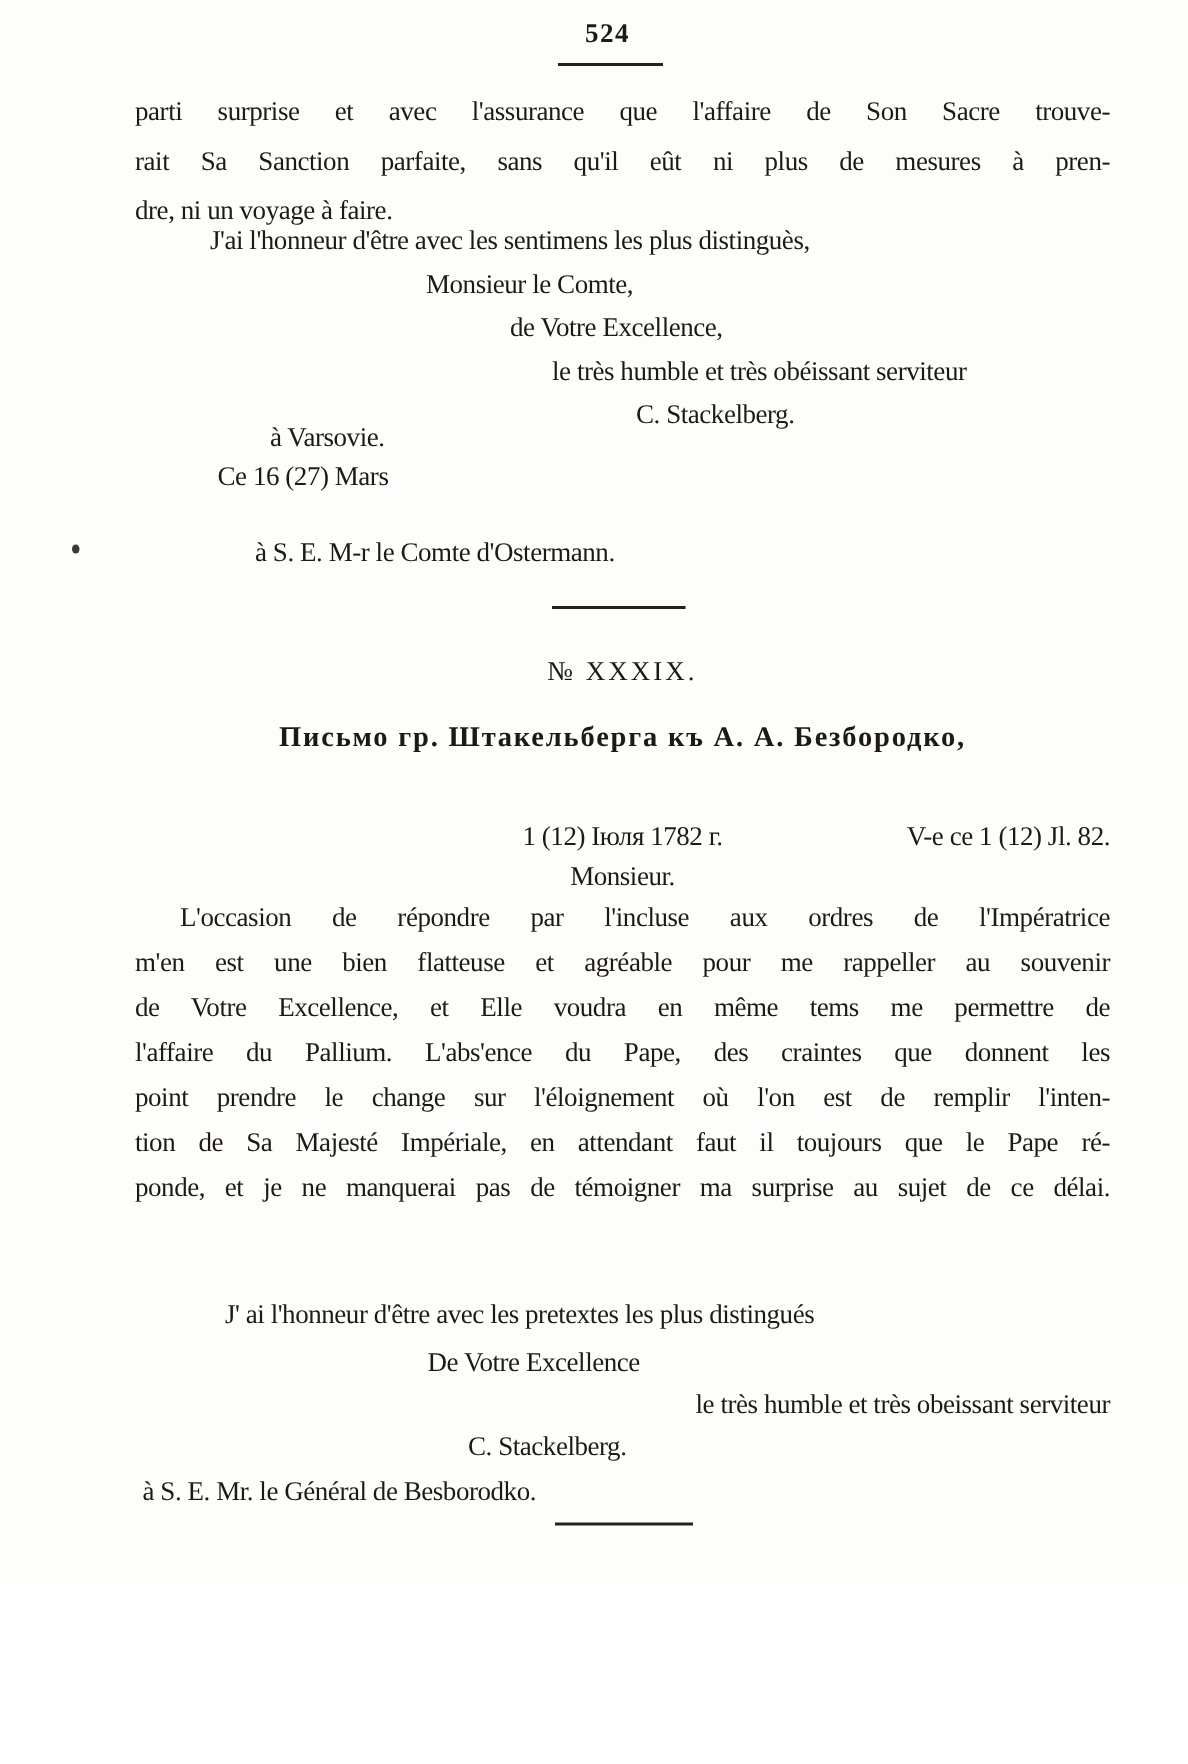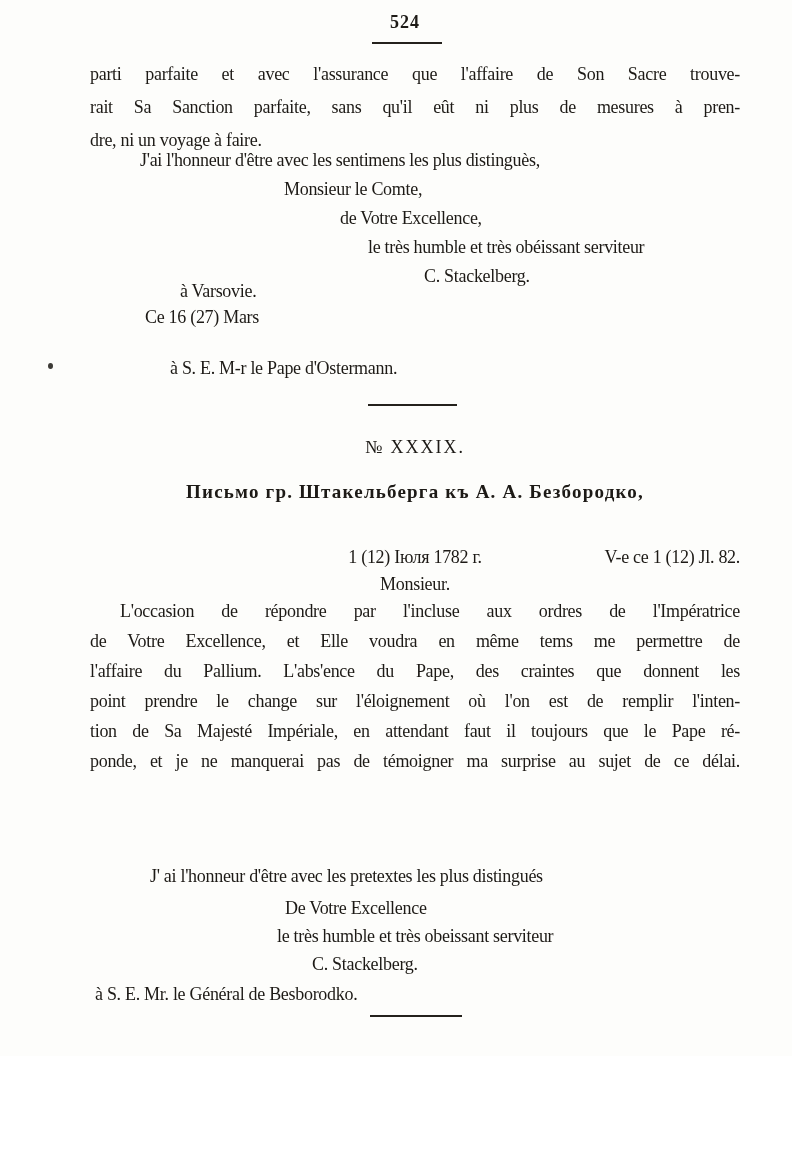--- a/index.html
+++ b/index.html
@@ -33,66 +33,67 @@
   #l2-dateline{top:547px;}
   #l2-salut{top:574px;}
   #l2-body{top:596px;line-height:30px;}
   #l2-val{top:866px;}
   #l2-close{top:894px;line-height:28px;}
   #l2-addressee{top:984px;}
   #divider2{left:370px;top:1015px;width:92px;}
   .ml50{margin-left:50px;}  .ml194{margin-left:194px;} .ml250{margin-left:250px;}
   .ml278{margin-left:278px;}.ml334{margin-left:334px;} .ml90{margin-left:90px;}
   .ml55{margin-left:55px;}  .ml95{margin-left:95px;}   .ml80{margin-left:80px;}
-  .ml60{margin-left:60px;}  .ml195{margin-left:195px;} .ml187{margin-left:187px;}
+  .ml60{margin-left:60px;}  .ml195{margin-left:195px;} .ml187{margin-left:187px;text-align:right;}
   .ml222{margin-left:222px;}.ml5{margin-left:5px;}
 </style>
 </head>
 <body>
 
 <div class="page">
 
   <div class="abs center" id="pagenum-block">524</div>
   <div class="rule" id="pagenum-rule"></div>
 
   <div class="abs txt" id="l1-body">
-    <div class="jline">parti parfaite et avec l'assurance que l'affaire de Son Sacre trouve-</div>
+    <div class="jline">parti surprise et avec l'assurance que l'affaire de Son Sacre trouve-</div>
     <div class="jline">rait Sa Sanction parfaite, sans qu'il eût ni plus de mesures à pren-</div>
     <div>dre, ni un voyage à faire.</div>
   </div>
 
   <div class="abs txt" id="l1-close">
     <div class="ml50">J'ai l'honneur d'être avec les sentimens les plus distinguès,</div>
     <div class="ml194">Monsieur le Comte,</div>
     <div class="ml250">de Votre Excellence,</div>
     <div class="ml278">le très humble et très obéissant serviteur</div>
     <div class="ml334">C. Stackelberg.</div>
   </div>
 
   <div class="abs txt" id="l1-place">
     <div class="ml90">à Varsovie.</div>
     <div class="ml55">Ce 16 (27) Mars</div>
   </div>
 
   <div class="abs txt" id="l1-addressee">
-    <div class="ml80">à S. E. M-r le Pape d'Ostermann.</div>
+    <div class="ml80">à S. E. M-r le Comte d'Ostermann.</div>
   </div>
 
   <div class="speck"></div>
 
   <div class="rule" id="divider1"></div>
 
   <div class="abs center" id="l2-num">№ XXXIX.</div>
   <div class="abs center bold" id="l2-title">Письмо гр. Штакельберга къ А. А. Безбородко,</div>
   <div class="abs center txt" id="l2-date">1 (12) Іюля 1782 г.</div>
   <div class="abs right txt" id="l2-dateline">V-e ce 1 (12) Jl. 82.</div>
   <div class="abs center txt" id="l2-salut">Monsieur.</div>
 
   <div class="abs txt" id="l2-body">
     <div class="jline indent1">L'occasion de répondre par l'incluse aux ordres de l'Impératrice</div>
+    <div class="jline">m'en est une bien flatteuse et agréable pour me rappeller au souvenir</div>
     <div class="jline">de Votre Excellence, et Elle voudra en même tems me permettre de</div>
     <div class="jline">l'affaire du Pallium. L'abs'ence du Pape, des craintes que donnent les</div>
     <div class="jline">point prendre le change sur l'éloignement où l'on est de remplir l'inten-</div>
     <div class="jline">tion de Sa Majesté Impériale, en attendant faut il toujours que le Pape ré-</div>
     <div class="jline">ponde, et je ne manquerai pas de témoigner ma surprise au sujet de ce délai.</div>
   </div>
 
   <div class="abs txt" id="l2-val">
     <div class="ml60">J' ai l'honneur d'être avec les pretextes les plus distingués</div>
   </div>

